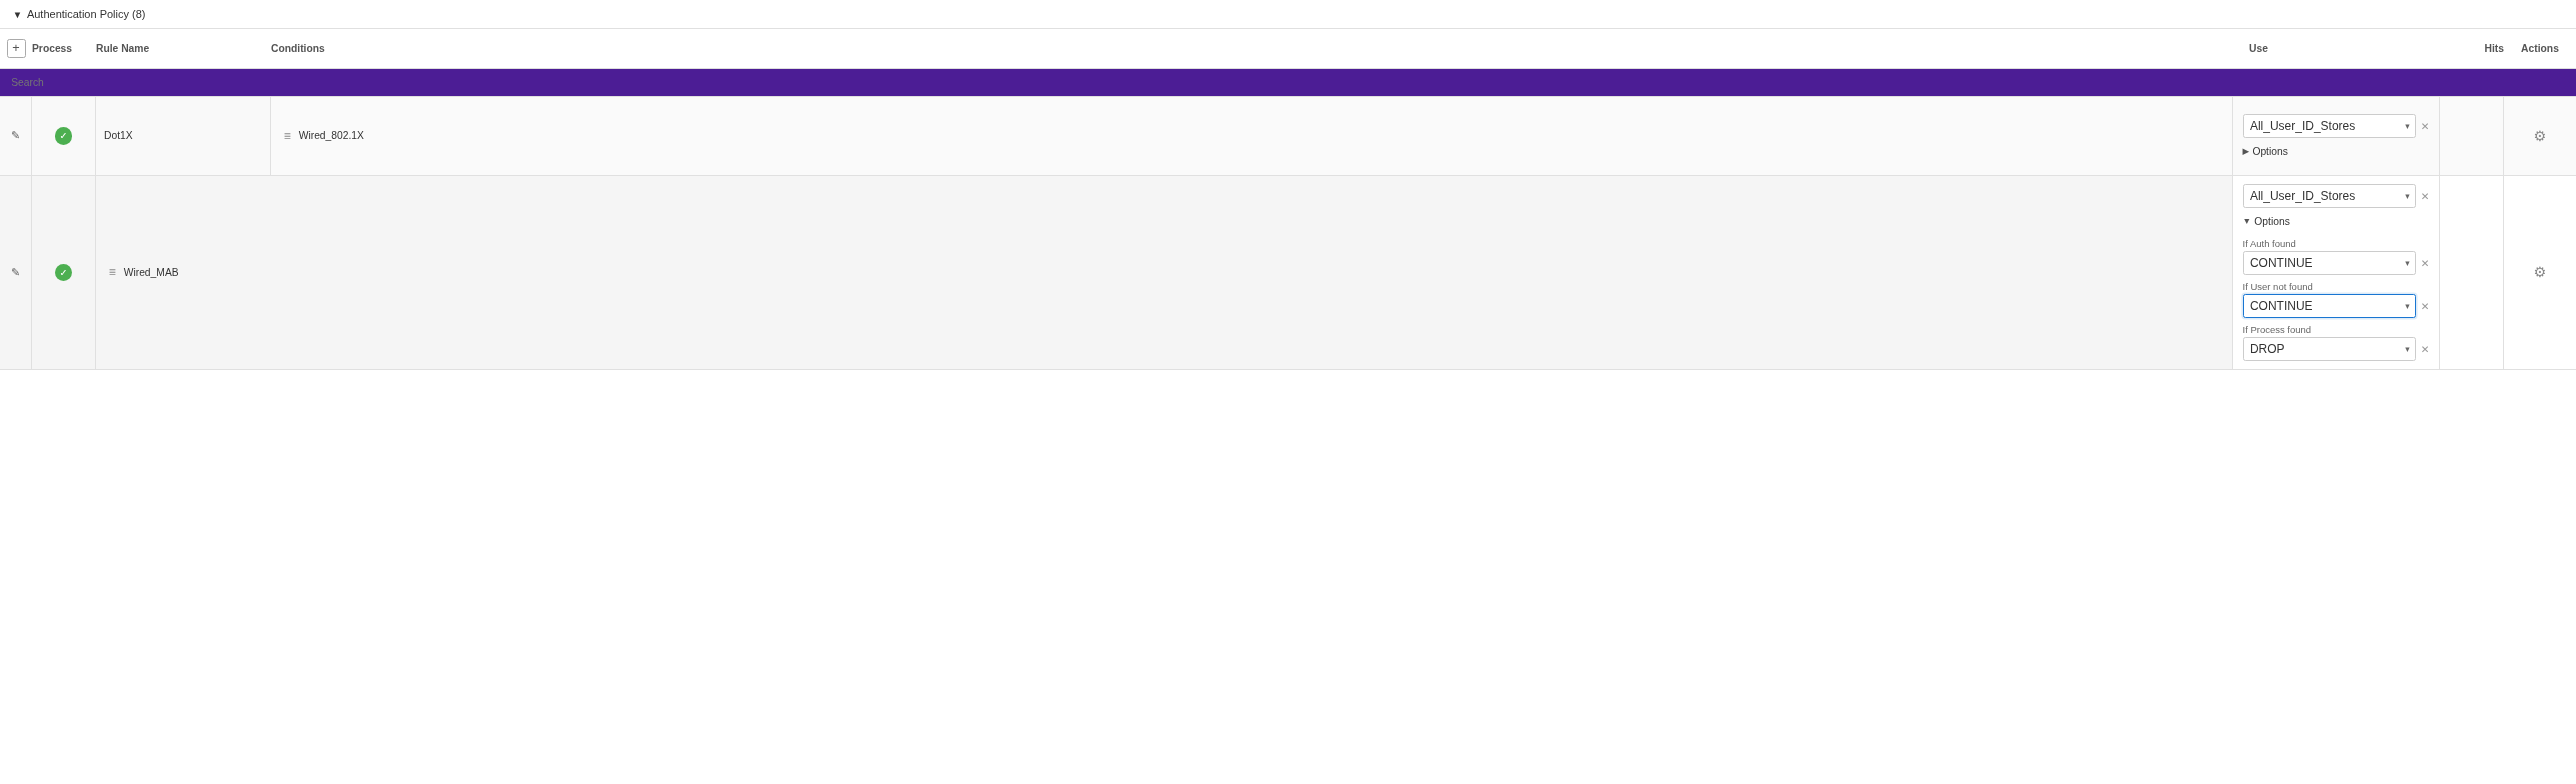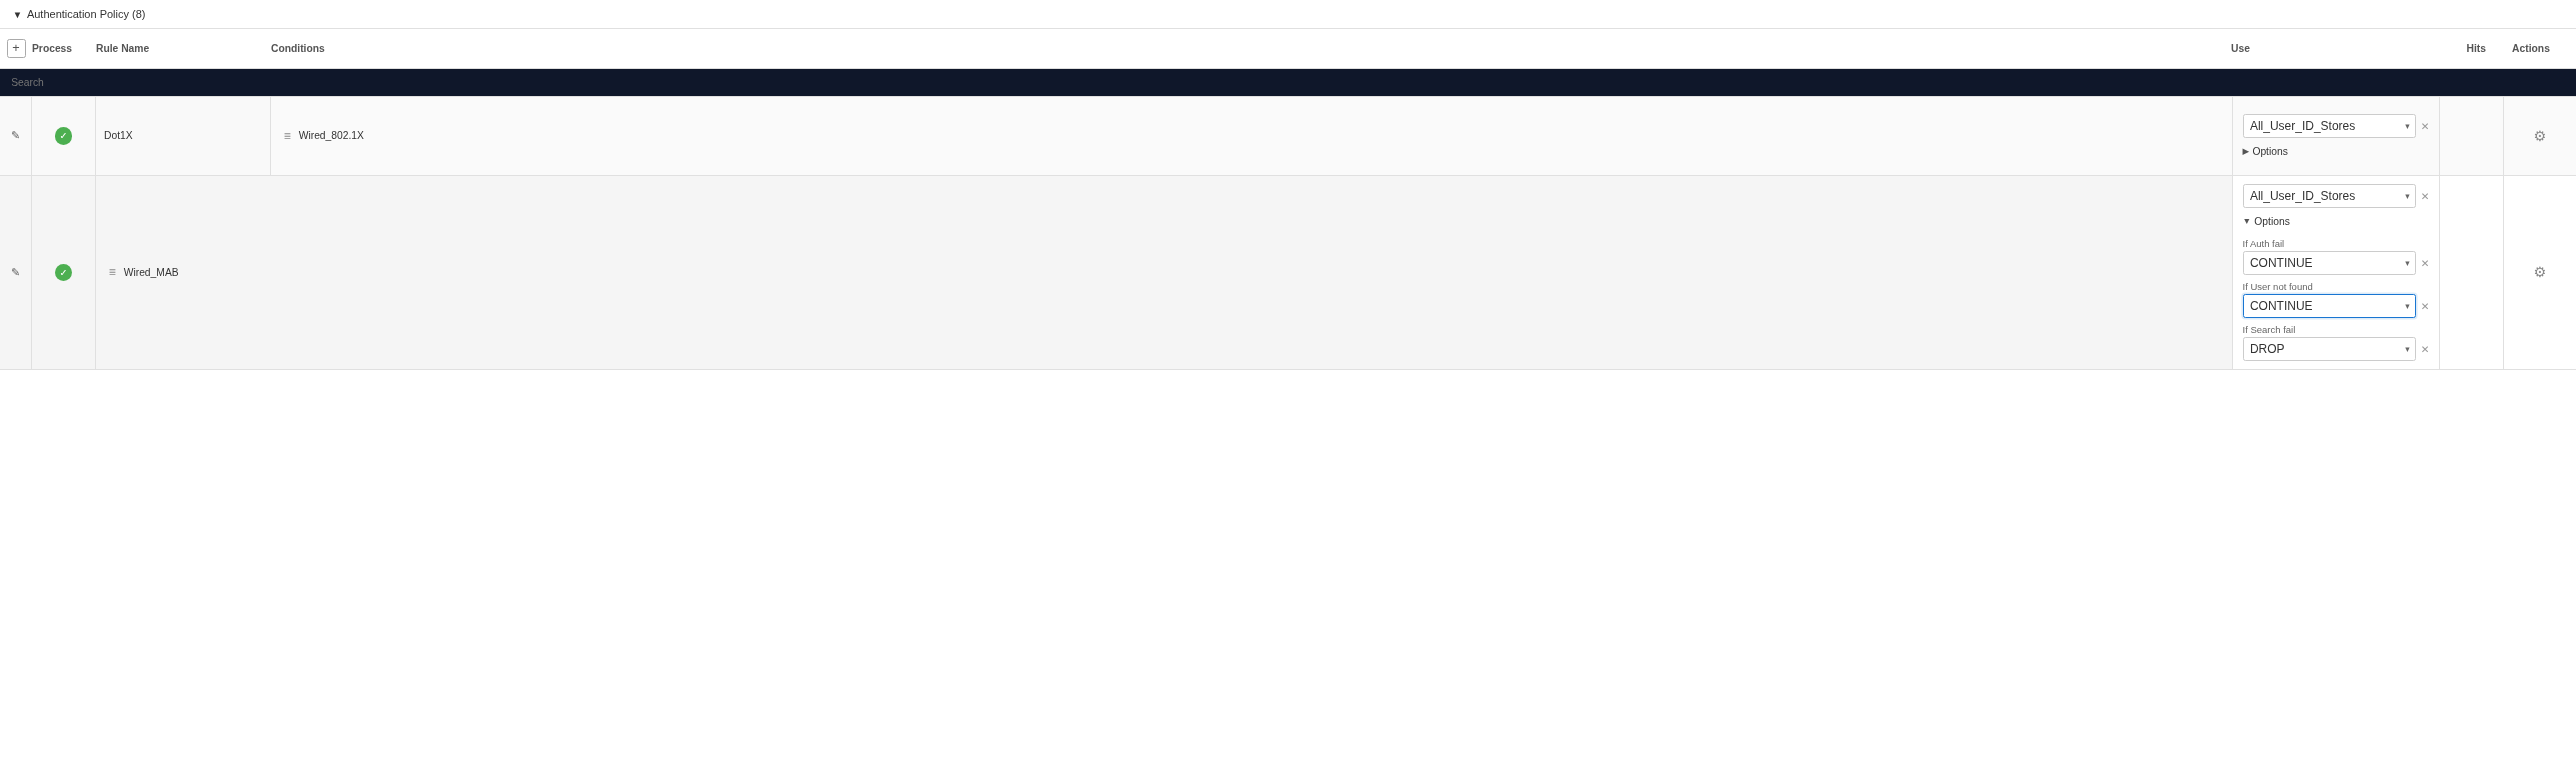--- a/index.html
+++ b/index.html
@@ -90,32 +90,32 @@
     }
     .col-hits {
       width: 64px;
       flex-shrink: 0;
       font-weight: 600;
       color: #555;
       font-size: 10.3px;
       text-align: right;
     }
     .col-actions {
-      width: 90px;
+      width: 72px;
       flex-shrink: 0;
       font-weight: 600;
       color: #555;
       font-size: 10.3px;
       text-align: center;
     }
 
     
     .search-row {
       padding: 4.8px 6.4px;
-      background: #0f172a;
+      background: #4c1d95;
       border-bottom: 0.8px solid #e0e0e0;
     }
     .search-input {
       width: 100%;
       border: none;
       outline: none;
       font-size: 10.3px;
       color: #888;
       background: transparent;
       padding: 3.2px 4.8px;
@@ -403,21 +403,21 @@
         <span class="select-clear">✕</span>
       </div>
 
       <div class="options-toggle">
         <span class="caret">▼</span>
         <span>Options</span>
       </div>
       <div class="sub-options">
 
         <div>
-          <div class="sub-option-label">If Auth fail</div>
+          <div class="sub-option-label">If Auth found</div>
           <div class="use-select-row">
             <div class="select-wrapper">
               <select class="use-select">
                 <option value="CONTINUE">CONTINUE</option>
                 <option value="DROP">DROP</option>
                 <option value="REJECT">REJECT</option>
               </select>
             </div>
             <span class="select-clear">✕</span>
           </div>
@@ -431,21 +431,21 @@
                 <option value="CONTINUE">CONTINUE</option>
                 <option value="DROP">DROP</option>
                 <option value="REJECT">REJECT</option>
               </select>
             </div>
             <span class="select-clear">✕</span>
           </div>
         </div>
 
         <div>
-          <div class="sub-option-label">If Search fail</div>
+          <div class="sub-option-label">If Process found</div>
           <div class="use-select-row">
             <div class="select-wrapper">
               <select class="use-select">
                 <option value="DROP">DROP</option>
                 <option value="CONTINUE">CONTINUE</option>
                 <option value="REJECT">REJECT</option>
               </select>
             </div>
             <span class="select-clear">✕</span>
           </div>

